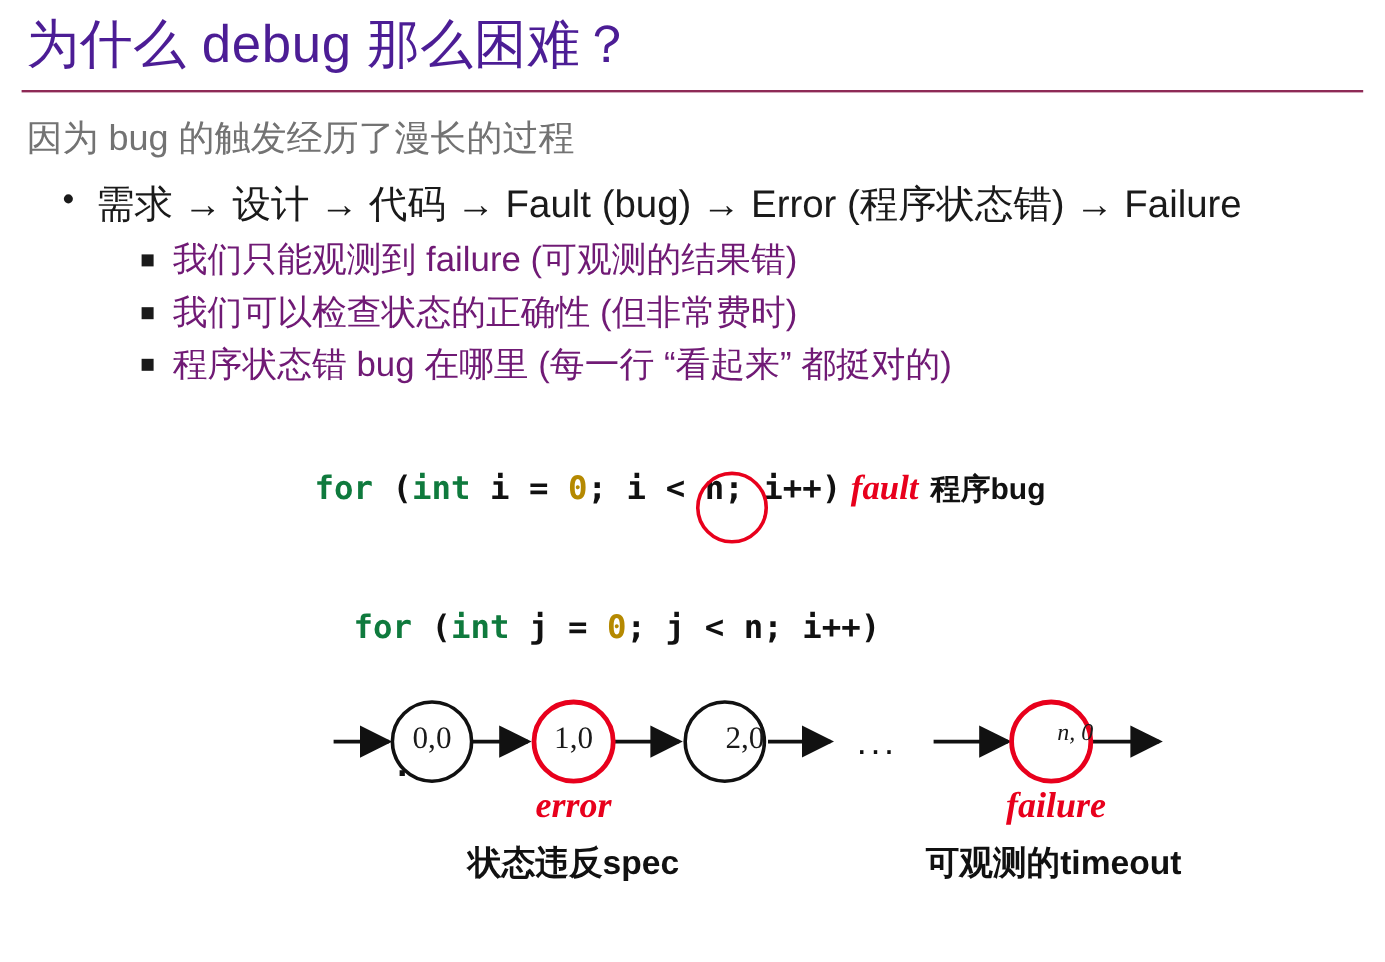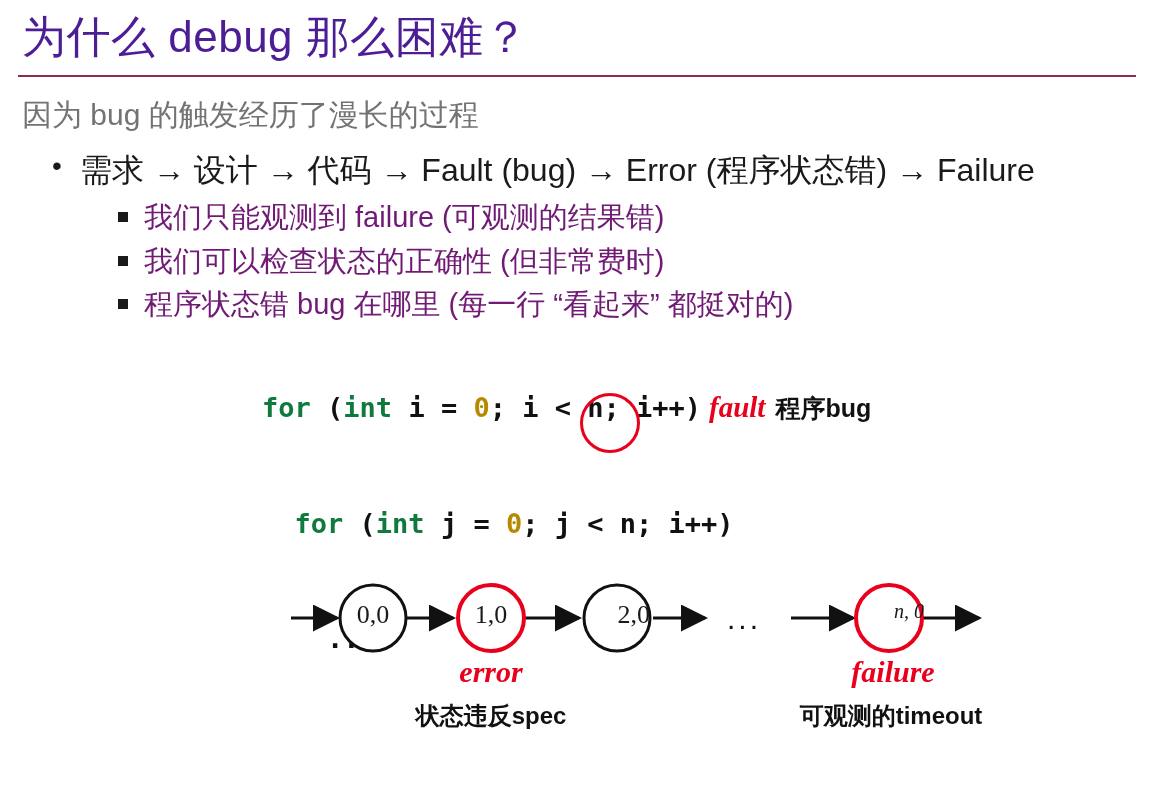--- a/index.html
+++ b/index.html
@@ -126,41 +126,41 @@
   #mark-i {
     left: 448px;
     top: 44px;
     width: 54px;
     height: 54px;
   }
 
   
   .diagram {
     position: absolute;
-    left: 13px;
+    left: 0;
     top: 560px;
     width: 969px;
     height: 210px;
   }
   .node-label-under {
     position: absolute;
     text-align: center;
     font-family: "Liberation Serif", serif;
     font-style: italic;
     font-weight: bold;
     color: #e8001c;
     font-size: 30px;
   }
   .cap-under {
     position: absolute;
     text-align: center;
     font-family: "Liberation Sans", sans-serif;
     font-weight: bold;
     color: #111111;
-    font-size: 24px;
+    font-size: 28px;
   }
   .dots {
     position: absolute;
     font-size: 30px;
     color: #111111;
     letter-spacing: 3px;
   }
 </style>
 </head>
 <body>

